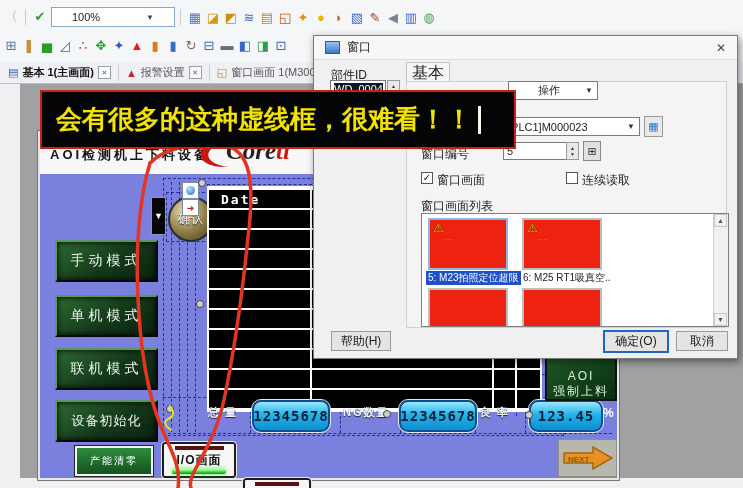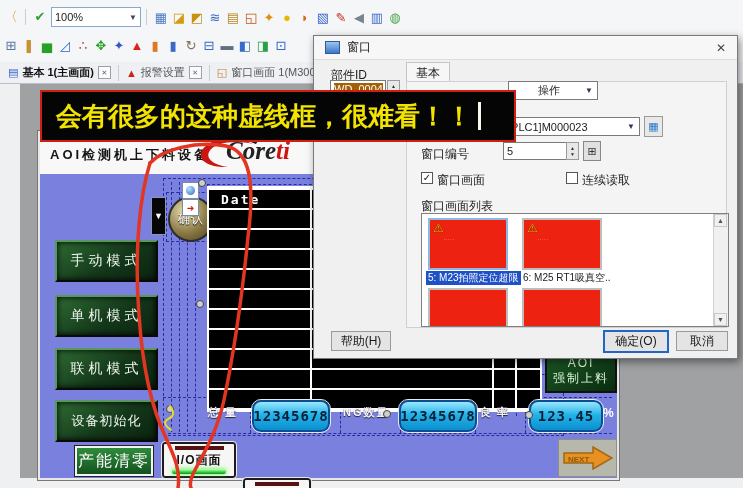--- a/index.html
+++ b/index.html
@@ -4,37 +4,37 @@
 <style>
   html,body{margin:0;padding:0;}
   body{background:#d8d8d8;}
   .app{position:relative;width:743px;height:488px;background:#eef0f2;font-family:"Liberation Sans","DejaVu Sans",sans-serif;overflow:hidden;-webkit-font-smoothing:antialiased;}
   .ab{position:absolute;}
   
   .tb{left:0;top:0;width:743px;height:62px;background:#f5f6f7;}
   .tbrow{position:absolute;left:0;height:24px;display:flex;align-items:center;gap:2px;padding-left:2px;}
   .tbicon{display:inline-block;width:18px;height:18px;line-height:18px;text-align:center;font-size:13px;border-radius:2px;cursor:default;}
   .tbsep{display:inline-block;width:1px;height:16px;background:#c9ccd1;margin:0 3px;}
-  .zoomcombo{display:inline-flex;align-items:center;justify-content:space-between;width:82px;height:18px;background:#fff;border:1px solid #88a8cc;font-size:11px;padding:0 3px;color:#222;}
+  .zoomcombo{display:inline-flex;align-items:center;justify-content:space-between;width:82px;height:18px;background:#fff;border:1px solid #88a8cc;font-size:11px;padding:0 20px;color:#222;}
   .zoomcombo .arr{font-size:8px;color:#446;}
   
   .tabbar{left:0;top:62px;width:743px;height:22px;background:#eef0f4;border-bottom:1px solid #b9bdc5;display:flex;align-items:center;font-size:11px;color:#555;padding-left:4px;box-sizing:border-box;}
   .tabitem{display:flex;align-items:center;gap:4px;padding:0 4px;height:22px;}
   .tabitem.active{color:#111;font-weight:bold;}
   .tabx{display:inline-block;width:11px;height:11px;border:1px solid #9aa0aa;font-size:7px;line-height:11px;text-align:center;color:#667;background:#fbfbfc;}
   .tabico{font-size:11px;}
   
   .workspace{left:20px;top:84px;width:723px;height:394px;background:#9fa1a3;}
   .canvas{left:40px;top:133px;width:577px;height:345px;background:#7a80dd;box-shadow:0 0 0 2px #e8e8e8,0 0 0 3px #777;}
   .canvas-top{left:0;top:0;width:577px;height:41px;background:#f8f8f8;}
   .hmi-title{left:10px;top:13px;font-size:13px;font-weight:bold;color:#151515;letter-spacing:3px;}
   
   .gbtn{background:linear-gradient(145deg,#2e6b33 0%,#14381a 55%,#0b2410 100%);border:2px solid #0a0a0a;border-top-color:#58985c;border-left-color:#58985c;color:#eef5ee;display:flex;align-items:center;justify-content:center;font-size:14px;letter-spacing:4px;box-shadow:inset 0 0 6px #000;}
   .gbtn.small{letter-spacing:1px;font-size:13px;}
-  .clearbtn{background:linear-gradient(#2f8c3c,#14521f);border:2px solid #f4f4f4;outline:1px solid #222;color:#fff;display:flex;align-items:center;justify-content:center;font-size:16px;letter-spacing:2px;}
+  .clearbtn{background:linear-gradient(#2f8c3c,#14521f);border:2px solid #f4f4f4;outline:1px solid #222;color:#fff;display:flex;align-items:center;justify-content:center;font-size:10px;letter-spacing:2px;}
   .aoibtn{background:linear-gradient(150deg,#1c5a24,#0a2c10);border:2px solid #111;color:#d9f2d9;display:flex;flex-direction:column;align-items:center;justify-content:center;font-size:12px;line-height:15px;letter-spacing:2px;}
   
   .abcbox{background:#060606;border:1px solid #8f93b8;color:#fff;font-size:14px;display:flex;align-items:center;padding-left:7px;letter-spacing:1px;}
   .abcarr{background:#060606;border:1px solid #8f93b8;color:#fff;font-size:9px;display:flex;align-items:center;justify-content:center;}
   
   .roundbtn{border-radius:50%;background:radial-gradient(circle at 35% 30%,#e8dcae,#8a7a46 55%,#4c3f1e);border:2px solid #2c2c2c;color:#fff;font-size:12px;display:flex;align-items:center;justify-content:center;letter-spacing:1px;text-shadow:0 1px 1px #000;font-family:Liberation Serif, serif;}
   .adorner{width:15px;height:15px;background:#fff;border:1px solid #7a8aa8;display:flex;align-items:center;justify-content:center;font-size:9px;}
   
   .dtable{background:#000;border:2px solid #fff;background-image:repeating-linear-gradient(to bottom,#fff 0,#fff 2px,transparent 2px,transparent 20px);}
   .vline{background:#fff;width:2px;}
@@ -46,32 +46,32 @@
   .handle{width:6px;height:6px;border-radius:50%;background:#cfcfcf;border:1px solid #444;}
   
   .pill{background:linear-gradient(#9ae6ff,#23b3e8 45%,#0d8fd0);border:2px solid #0a4f92;outline:1px solid #e8e8f4;border-radius:9px;color:#0c2038;font-family:"DejaVu Sans Mono",monospace;font-weight:bold;font-size:14px;display:flex;align-items:center;justify-content:center;letter-spacing:1px;}
   .statlabel{color:#f2f2f8;font-size:11px;font-weight:bold;letter-spacing:6px;text-shadow:0 1px 1px #223;}
   
   .navbtn{background:#f6f6f4;border:2px solid #1c1c1c;border-radius:3px;outline:1px solid #e8e8ee;color:#111;font-size:12px;font-weight:bold;display:flex;align-items:center;justify-content:center;position:relative;letter-spacing:1px;}
   .navbtn .tbar{position:absolute;top:2px;left:15%;width:70%;height:4px;background:#571212;}
   .navbtn .led{position:absolute;bottom:2px;left:12%;width:76%;height:5px;background:linear-gradient(#c9ffc9,#35d435 60%,#0f8f1f);border-radius:2px;box-shadow:0 0 4px #4f4;}
   .arrpanel{background:#b7b7ab;border:1px solid #8f8f84;display:flex;align-items:center;justify-content:center;}
   
-  .callout{left:40px;top:90px;width:476px;height:52px;background:#050505;border:2px solid #cf1f10;box-sizing:border-box;z-index:60;display:flex;align-items:center;}
+  .callout{left:40px;top:90px;width:476px;height:59px;background:#050505;border:2px solid #cf1f10;box-sizing:border-box;z-index:60;display:flex;align-items:center;}
   .callout .txt{color:#f2e400;font-size:26px;font-weight:bold;letter-spacing:0px;padding-left:14px;white-space:nowrap;}
   .callout .cursor{width:3px;height:28px;background:#f8f8e8;margin-left:6px;}
   
   .dialog{left:313px;top:35px;width:423px;height:322px;background:#f0f0f0;border:1px solid #7a7a7a;box-shadow:2px 3px 8px rgba(0,0,0,0.45);z-index:40;font-size:12px;color:#1c1c1c;}
   .dlg-title{left:0;top:0;width:423px;height:24px;background:#f7f7f7;border-bottom:1px solid #dcdcdc;display:flex;align-items:center;box-sizing:border-box;}
   .dlg-ico{width:13px;height:11px;background:linear-gradient(#9cc4ee,#3a78c8);border:1px solid #2c5a9c;margin:0 7px 0 11px;}
   .dlg-close{position:absolute;right:0;top:0;width:32px;height:24px;display:flex;align-items:center;justify-content:center;color:#444;font-size:12px;}
   .field{background:#fff;border:1px solid #7a7a7a;box-sizing:border-box;display:flex;align-items:center;padding:0 3px;font-size:11px;}
-  .sel{background:#a16207;color:#fff;}
+  .sel{background:#0f172a;color:#fff;}
   .spin{background:#e8e8e8;border:1px solid #9a9a9a;box-sizing:border-box;display:flex;flex-direction:column;align-items:center;justify-content:center;font-size:5px;color:#333;line-height:6px;}
-  .tab2{background:#f6f6f6;border:1px solid #c4c4c4;border-bottom:none;display:flex;align-items:center;justify-content:center;font-size:12px;}
+  .tab2{background:#f6f6f6;border:1px solid #c4c4c4;border-bottom:none;display:flex;align-items:center;justify-content:center;font-size:16px;}
   .panel{background:#f4f4f4;border:1px solid #d0d0d0;}
   .combo{background:#fff;border:1px solid #7a7a7a;box-sizing:border-box;display:flex;align-items:center;justify-content:space-between;padding:0 4px;font-size:11px;}
   .combo .arr{font-size:8px;color:#335;}
   .cb{width:12px;height:12px;background:#fff;border:1px solid #555;box-sizing:border-box;font-size:10px;line-height:10px;text-align:center;color:#111;}
   .listbox{background:#fff;border:1px solid #808080;overflow:hidden;}
   .thumb{background:#ee2210;position:absolute;}
   .thumb .warn{position:absolute;left:3px;top:1px;color:#f2c400;font-size:12px;text-shadow:0 0 1px #000;}
   .thumb .dots{position:absolute;left:14px;top:16px;color:#ffd9d4;font-size:4px;letter-spacing:1px;}
   .cap{position:absolute;font-size:10px;white-space:nowrap;}
   .cap.selcap{background:#1e50c8;color:#fff;padding:0 2px;}
@@ -225,21 +225,21 @@
         <span>说明画面</span>
       </div>
 
     <div class="ab arrpanel" style="left:518px;top:306px;width:57px;height:36px;">
       <svg width="50" height="24" viewBox="0 0 50 24">
         <polygon points="30,1 30,7 1,7 1,17 30,17 30,23 49,12" fill="#e89020" stroke="#a06818" stroke-width="1.5"></polygon>
         <text x="5" y="15.5" font-size="8" font-weight="bold" fill="#8a5a10" font-family="Liberation Sans,sans-serif">NEXT</text>
       </svg>
     </div>
 
-    <div class="ab aoibtn" style="left:505px;top:216px;width:68px;height:40px;">
+    <div class="ab aoibtn" style="left:505px;top:224px;width:68px;height:40px;justify-content:flex-end;">
       <span>AOI</span>
       <span>强制上料</span>
     </div>
   </div>
 
   <svg class="ab" style="left:0;top:0;width:743px;height:488px;z-index:20;pointer-events:none;">
     <path d="M150,163 C140,195 134,250 139,315 C142,360 150,405 166,438 C172,452 181,468 178,488" fill="none" stroke="#e23522" stroke-width="3.5" stroke-linecap="round"></path>
     <path d="M150,163 C162,150 196,140 226,146 C250,151 255,182 248,237 C242,297 233,357 224,400 C218,428 206,450 196,468 C191,477 189,483 191,488" fill="none" stroke="#e23522" stroke-width="3.5" stroke-linecap="round"></path>
     <path d="M170,406 q7,9 -2,13 q-7,4 3,11" fill="none" stroke="#e6df20" stroke-width="2" stroke-linecap="round"></path>
   </svg>

